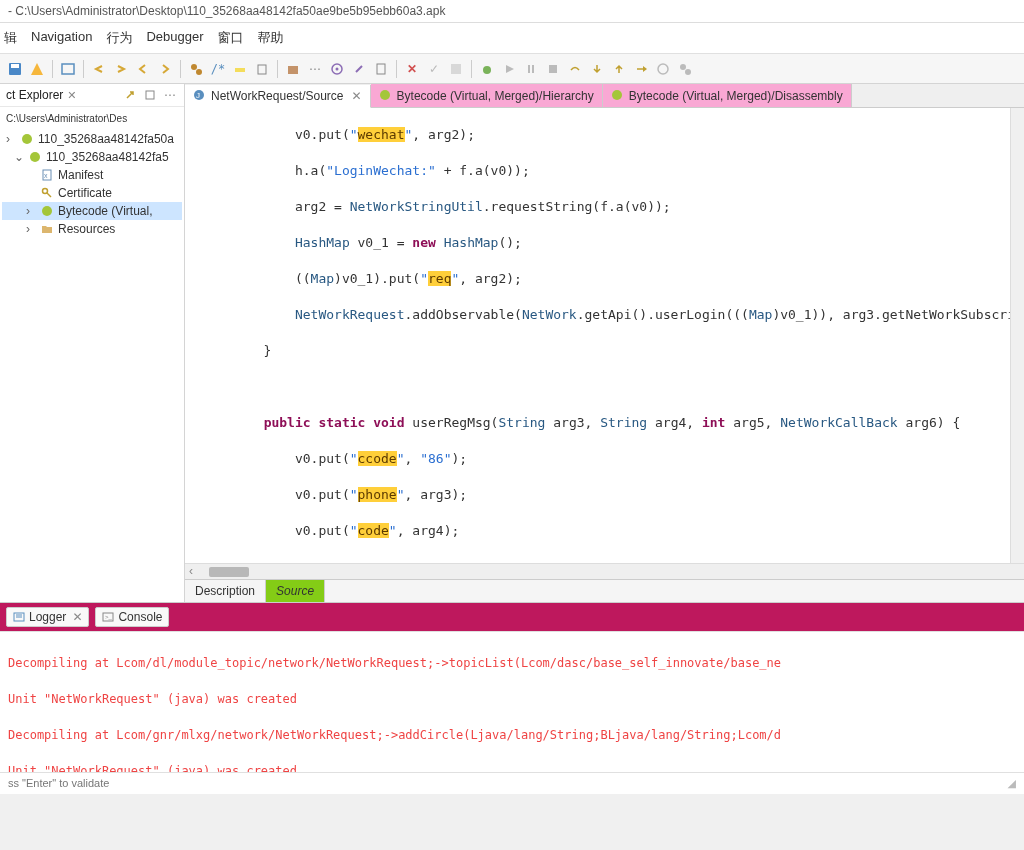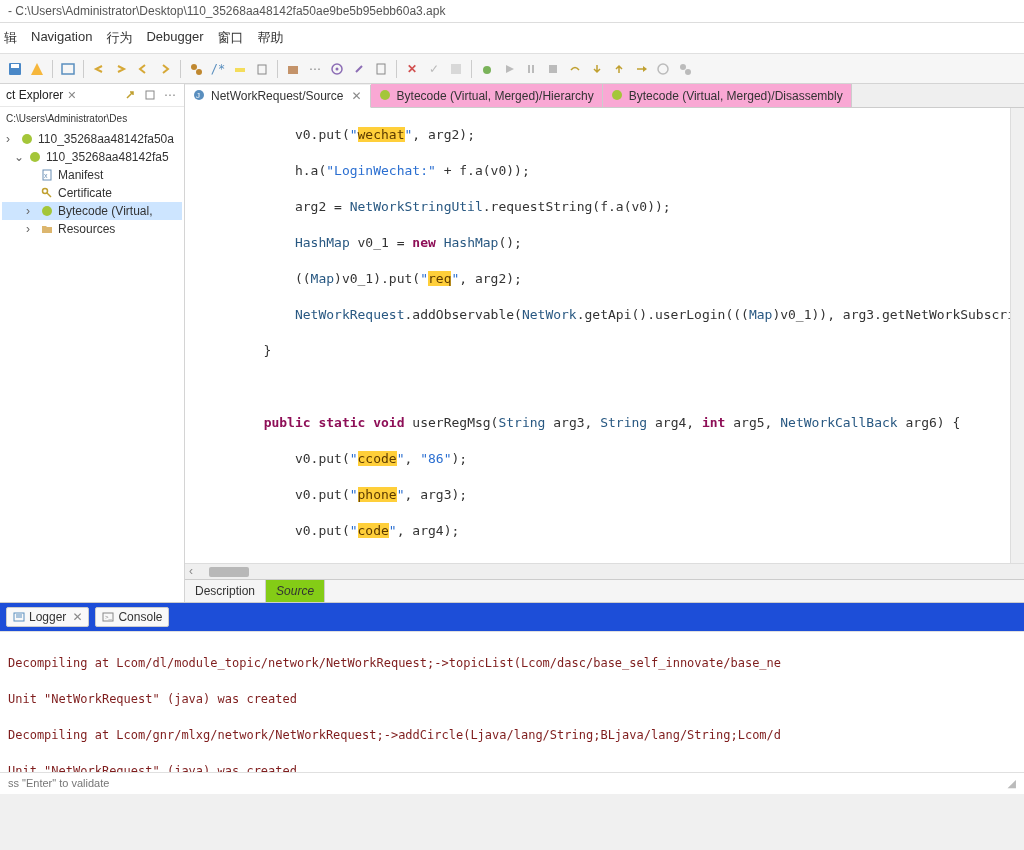--- a/index.html
+++ b/index.html
@@ -34,23 +34,23 @@
 .ty { color: #285882; }
 .str { color: #2b6fd1; }
 .hl2 { background: #ffcf3a; color: #5c3a00; }
 .line { padding: 0 10px; }
 .scroll-h { height: 16px; background: #efefef; border-top: 1px solid #ddd; display:flex; }
 .scroll-thumb { background:#b8b8b8; width:40px; height:10px; margin:3px 0 0 12px; border-radius:2px; }
 .bottom-tabs { display: flex; background: #f5f5f5; border-top: 1px solid #ccc; }
 .btab { padding: 4px 10px; font-size: 12px; border-right: 1px solid #ccc; }
 .btab.active { background: #84cc16; font-style: italic; }
 .logger-area { border-top: 1px solid #ccc; }
-.logger-tabs { display: flex; align-items: flex-start; padding: 4px 6px; background: #1d4ed8; border-bottom: 1px solid #e0e0e0; }
+.logger-tabs { display: flex; align-items: flex-start; padding: 4px 6px; background: #be185d; border-bottom: 1px solid #e0e0e0; }
 .log-tab { display: flex; align-items: center; gap: 4px; padding: 2px 6px; border: 1px solid #ccc; border-radius: 2px; font-size: 12px; background: #f9f9f9; margin-right: 6px; }
-.log-body { font-family: Consolas, monospace; font-size: 12px; line-height: 18px; padding: 4px 8px; background: #fff; color: #7f1d1d; white-space: pre; overflow: hidden; height: 140px; }
+.log-body { font-family: Consolas, monospace; font-size: 12px; line-height: 18px; padding: 4px 8px; background: #fff; color: #ef4444; white-space: pre; overflow: hidden; height: 140px; }
 .status { background: #fff; border-top: 1px solid #e0e0e0; padding: 4px 8px; font-size: 11px; color: #777; display:flex; justify-content:space-between; }
 .vscroll-tip { width:14px; background:#f0f0f0; border-left:1px solid #ddd; display:flex; flex-direction:column; align-items:center; padding-top:6px; }
 svg { display:block; }
 </style>
 </head>
 <body>
 
 <div class="title-bar">- C:\Users\Administrator\Desktop\110_35268aa48142fa50ae9be5b95ebb60a3.apk</div>
 
 <div class="menu-bar">

